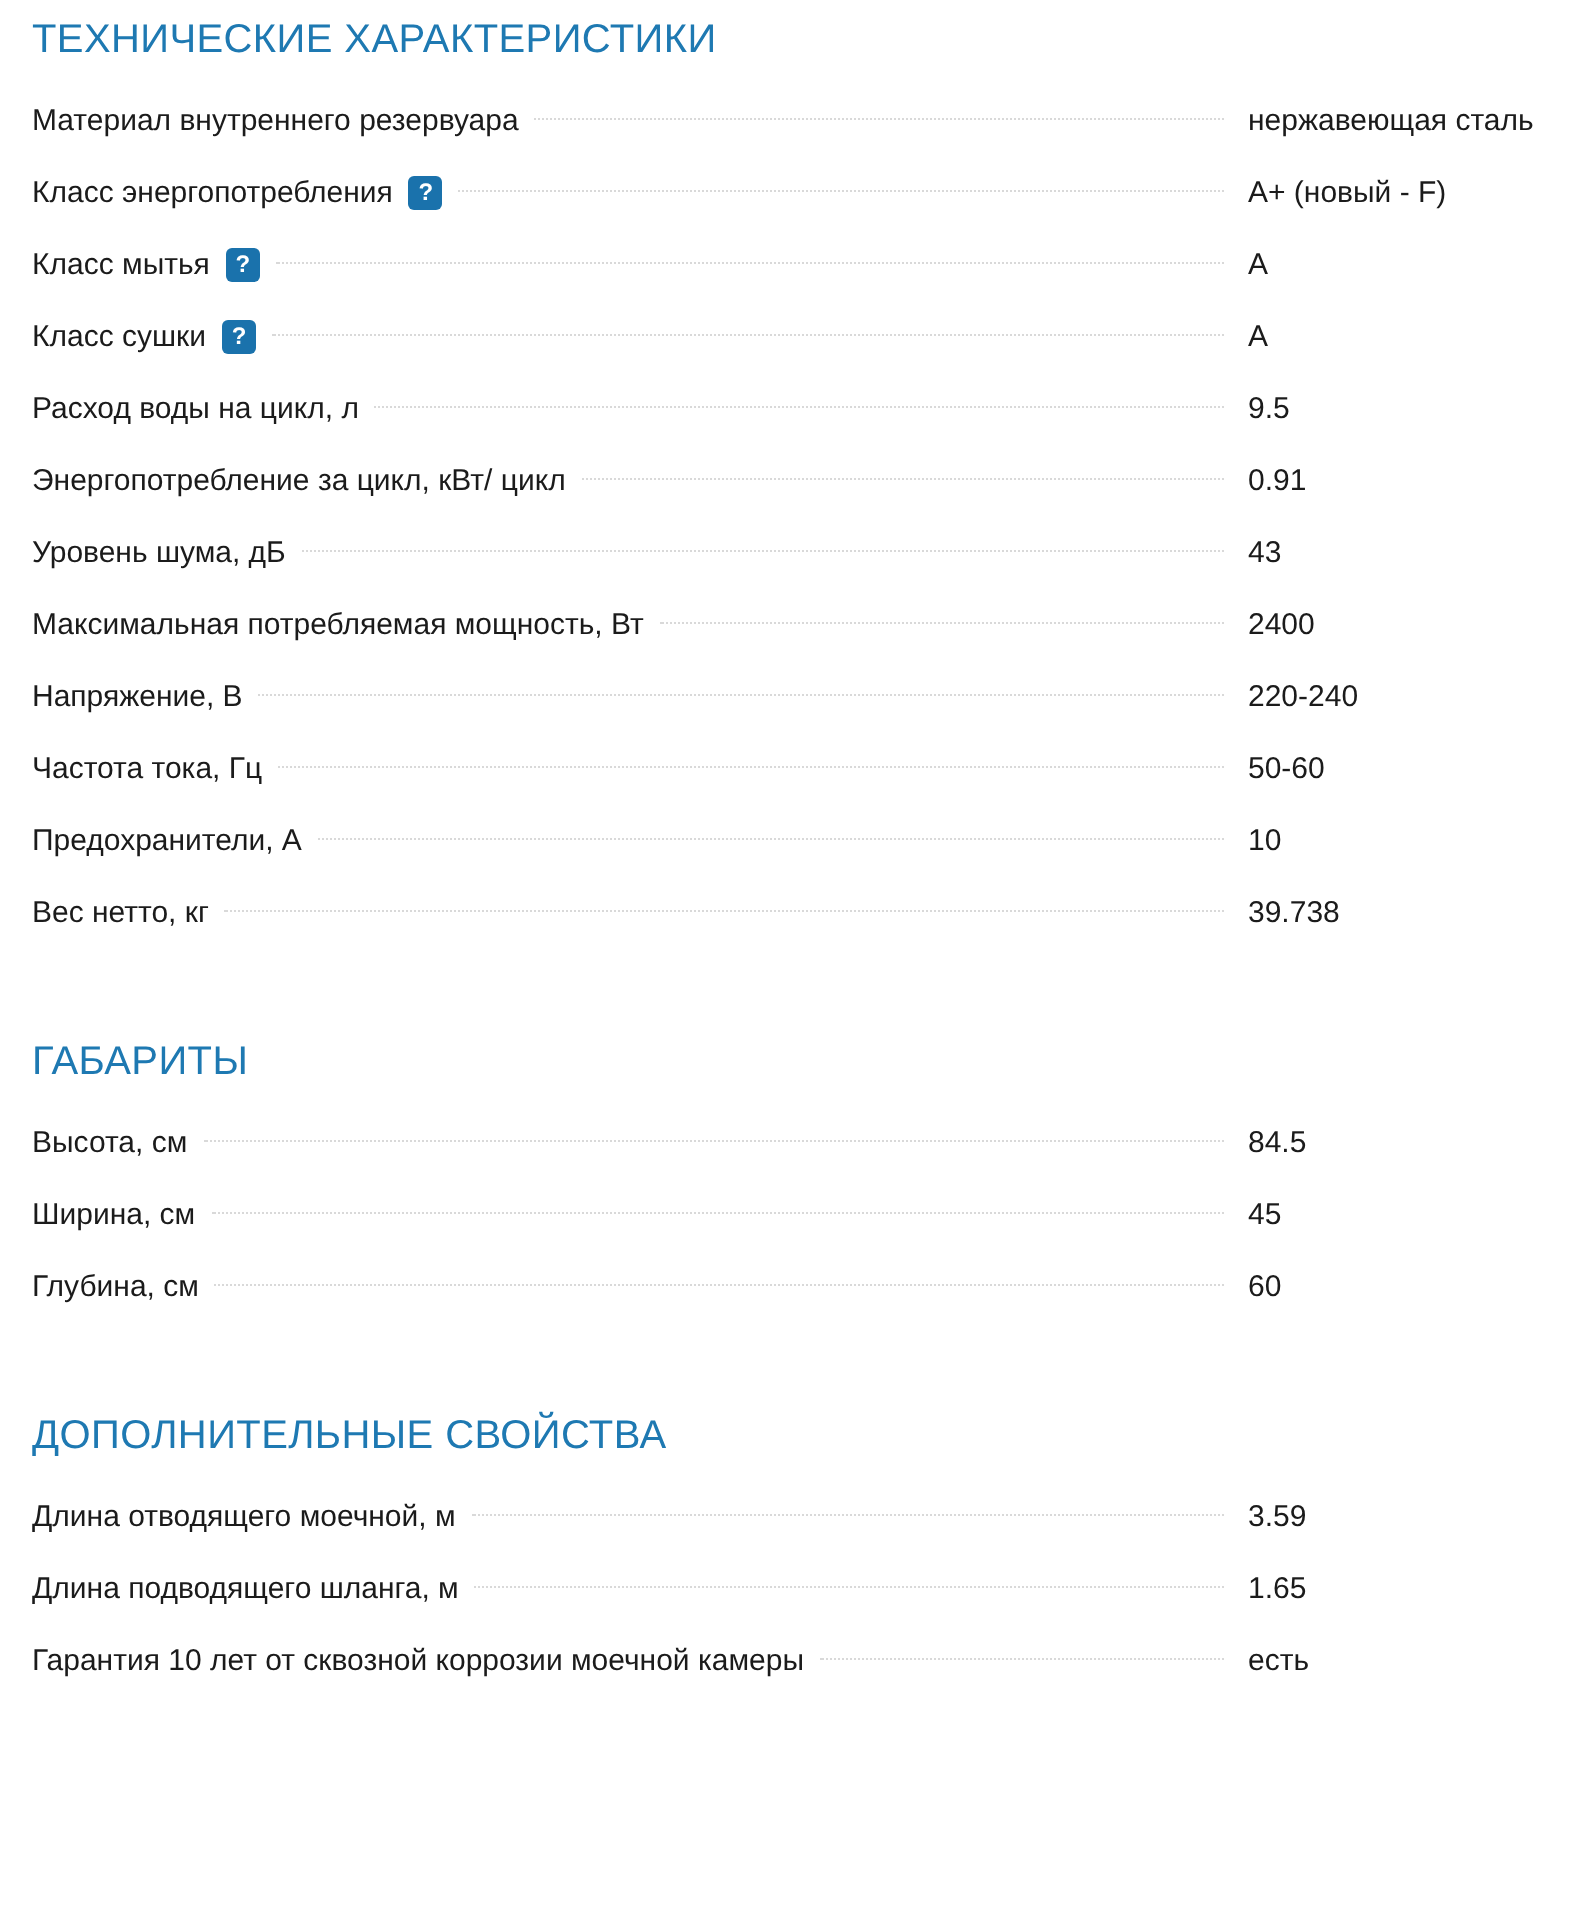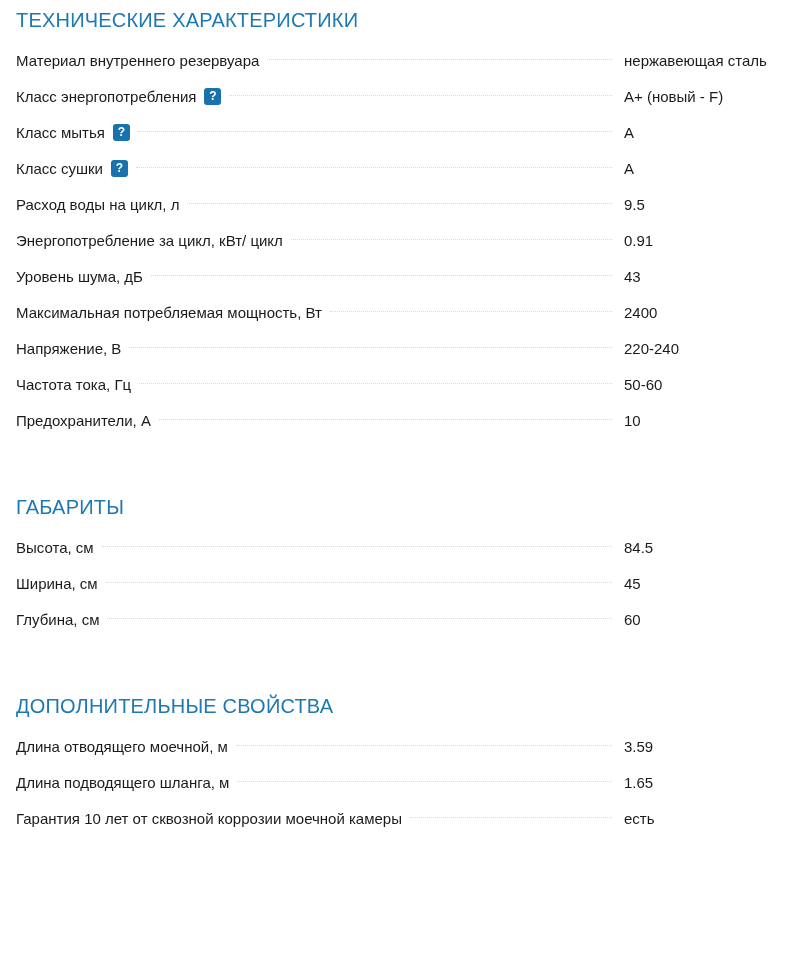--- a/index.html
+++ b/index.html
@@ -10,21 +10,21 @@
   }
   *{box-sizing:border-box;}
   html,body{margin:0;padding:0;background:#ffffff;}
   body{
     width:796px;height:954px;
     font-family:"Liberation Sans","DejaVu Sans",sans-serif;
     color:var(--text);
     overflow:hidden;
   }
   .page{padding:9px 32px 0 16px;}
-  .spec-section + .spec-section{margin-top:48px;}
+  .spec-section + .spec-section{margin-top:36px;}
   .section-title{
     margin:0 0 20px 0;
     font-size:20px;
     line-height:23px;
     font-weight:400;
     color:var(--accent);
     letter-spacing:.2px;
   }
   .row{
     display:flex;
@@ -121,20 +121,25 @@
       <div class="row">
         <span class="label">Частота тока, Гц</span>
         <span class="leader"></span>
         <span class="value">50-60</span>
       </div>
       <div class="row">
         <span class="label">Предохранители, А</span>
         <span class="leader"></span>
         <span class="value">10</span>
       </div>
+      <div class="row">
+        <span class="label">Вес нетто, кг</span>
+        <span class="leader"></span>
+        <span class="value">39.738</span>
+      </div>
     </section>
     <section class="spec-section">
       <h2 class="section-title">ГАБАРИТЫ</h2>
       <div class="row">
         <span class="label">Высота, см</span>
         <span class="leader"></span>
         <span class="value">84.5</span>
       </div>
       <div class="row">
         <span class="label">Ширина, см</span>

